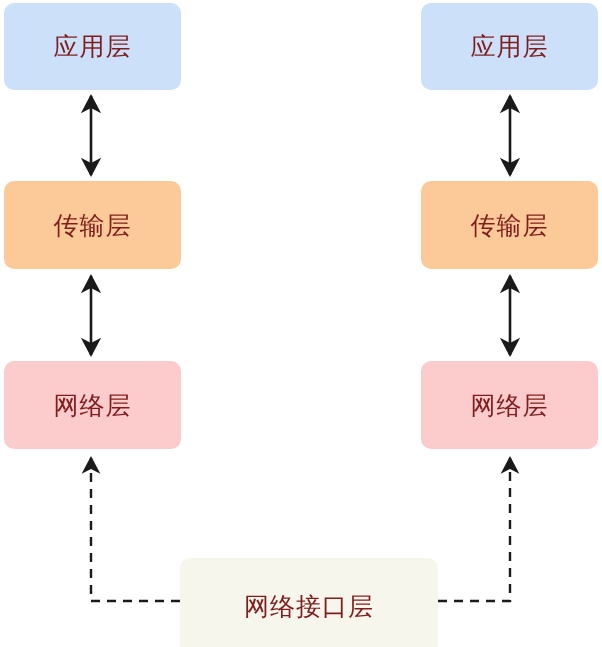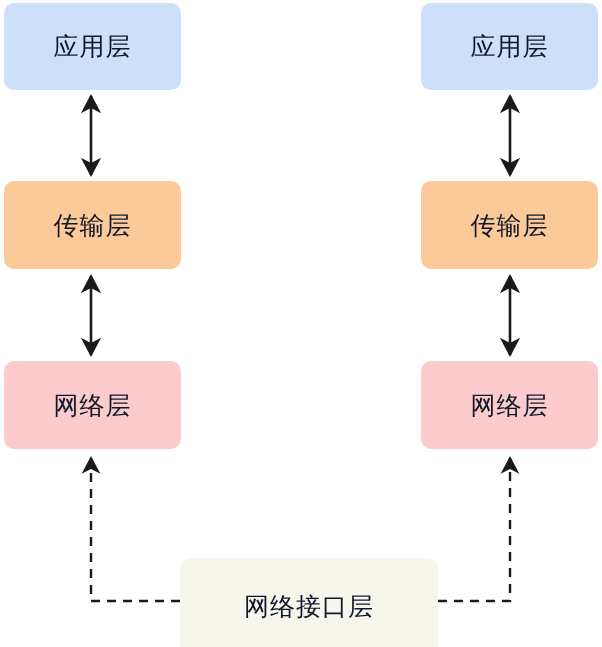--- a/index.html
+++ b/index.html
@@ -17,21 +17,21 @@
     background: #ffffff;
     overflow: hidden;
   }
   .layer-box {
     position: absolute;
     box-sizing: border-box;
     border-radius: 10px;
     display: flex;
     align-items: center;
     justify-content: center;
-    color: #0f172a;
+    color: #7f1d1d;
     font-size: 25px;
     font-weight: 400;
     letter-spacing: 1px;
     line-height: 1;
     user-select: none;
   }
   .layer-box .label {
     display: block;
     white-space: nowrap;
   }

